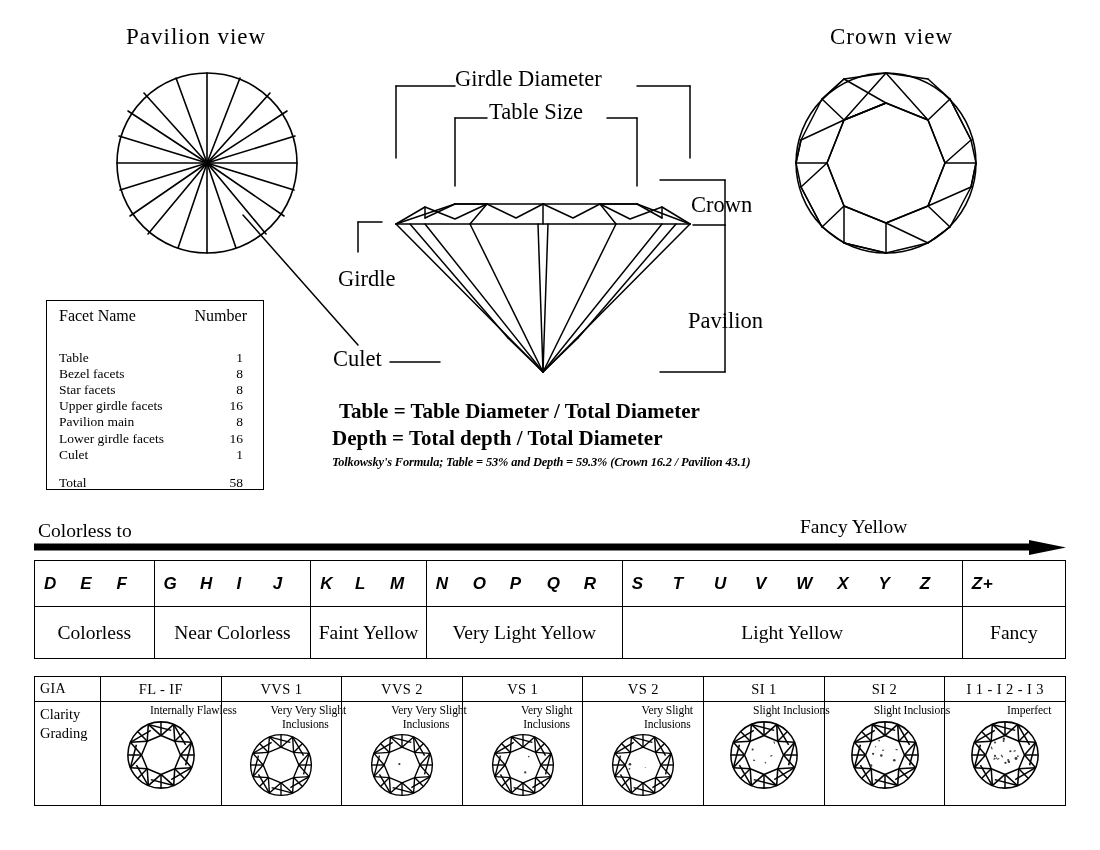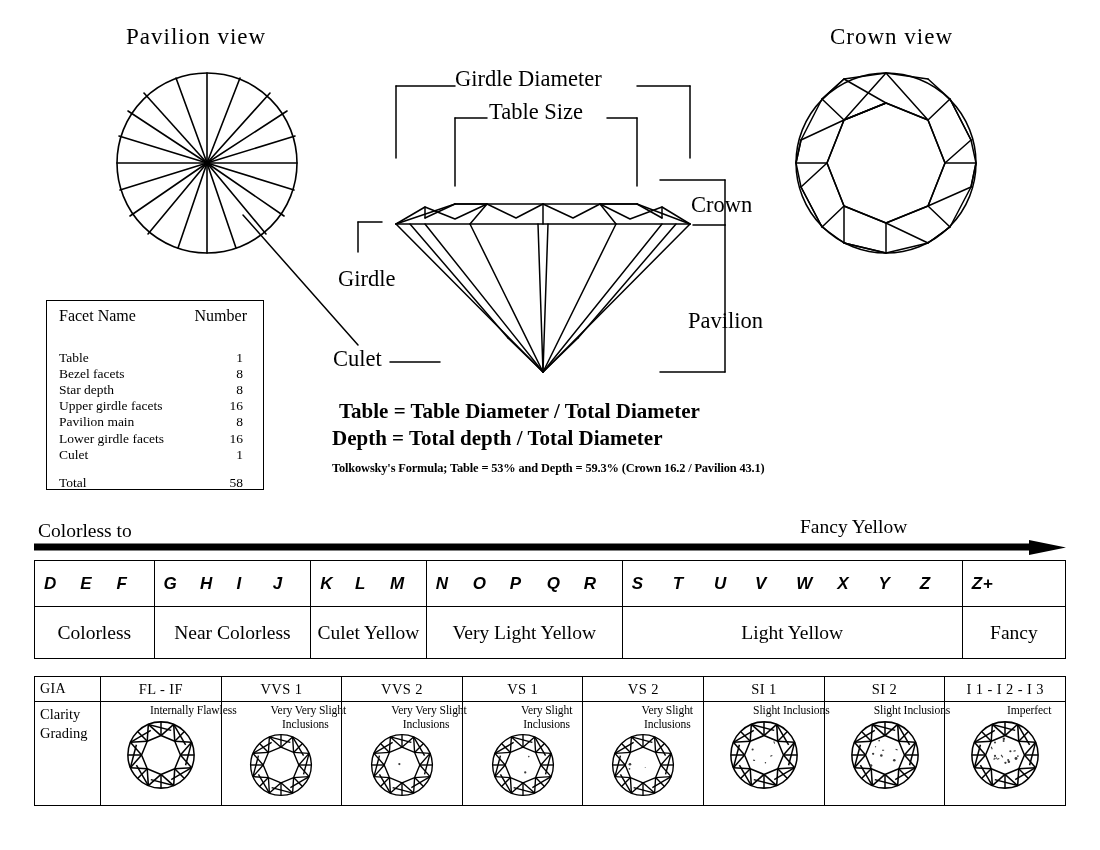--- a/index.html
+++ b/index.html
@@ -89,22 +89,23 @@
   #formula-line-2 { padding-left: 7px; }
   #formula-row-3 {
     display: flex;
     gap: 58px;
     white-space: nowrap;
   }
   #tolkowsky {
     font-size: 12.4px;
     font-weight: bold;
     white-space: nowrap;
-    margin-top: 10px;
+    margin-top: 4px;
     letter-spacing: -0.15px;
+    font-style: italic;
   }
 
   
   #scale-head { left: 34px; top: 516px; width: 1032px; height: 42px; }
   .scale-cap {
     position: absolute;
     font-size: 19.5px;
     white-space: nowrap;
     font-family: "Liberation Serif", "DejaVu Serif", serif;
   }
@@ -354,21 +355,21 @@
         </tr>
     <tr>
       <td>Table</td>
       <td class="num">1</td>
     </tr>
     <tr>
       <td>Bezel facets</td>
       <td class="num">8</td>
     </tr>
     <tr>
-      <td>Star depth</td>
+      <td>Star facets</td>
       <td class="num">8</td>
     </tr>
     <tr>
       <td>Upper girdle facets</td>
       <td class="num">16</td>
     </tr>
     <tr>
       <td>Pavilion main</td>
       <td class="num">8</td>
     </tr>
@@ -462,21 +463,21 @@
         </td>
         <td>
           <div class="spread">
             <span style="width: auto;">Z+</span>
           </div>
         </td>
       </tr>
   <tr class="desc" id="color-desc-row">
         <td>Colorless</td>
         <td>Near Colorless</td>
-        <td>Culet Yellow</td>
+        <td>Faint Yellow</td>
         <td>Very Light Yellow</td>
         <td>Light Yellow</td>
         <td>Fancy</td>
       </tr>
 </tbody>
   </table>
 
 <table class="abs" id="clarity-table">
   <colgroup id="clarity-cols">
       <col style="width: 6.4%;">

